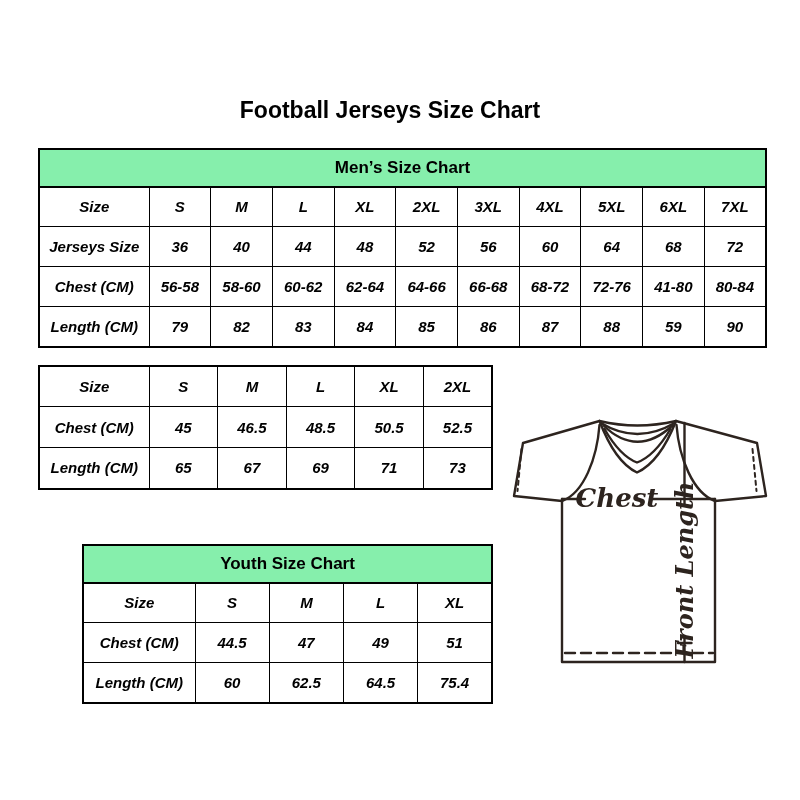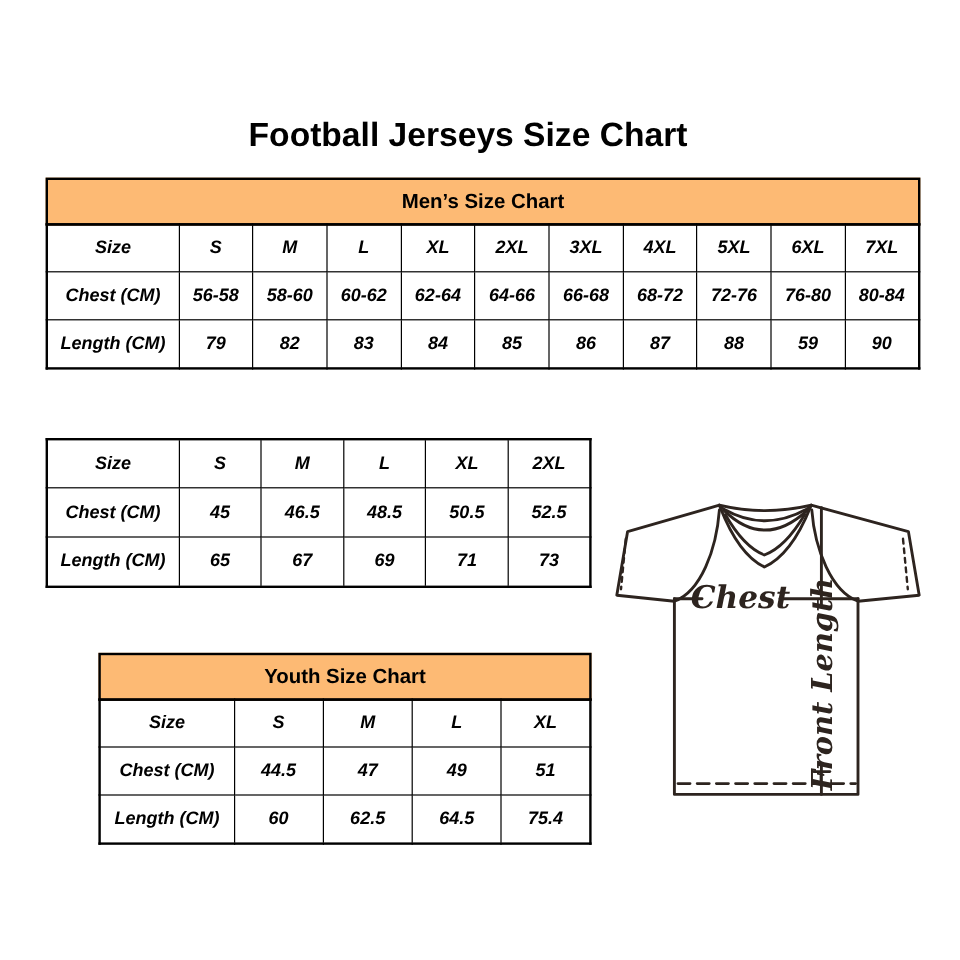--- a/index.html
+++ b/index.html
@@ -2,26 +2,26 @@
 <html><head>
 <meta charset="utf-8">
 <style>
   * { margin: 0; padding: 0; box-sizing: border-box; }
   html, body { width: 800px; height: 800px; background: #ffffff;
     font-family: "Liberation Sans", sans-serif; }
   #canvas { position: relative; width: 800px; height: 800px; background: #fff; overflow: hidden; }
 
   .page-title {
     position: absolute; left: 0; top: 97px; width: 780px;
-    text-align: center; font-size: 28px; font-weight: bold; color: #000;
+    text-align: center; font-size: 23px; font-weight: bold; color: #000;
   }
 
   .tbl-block { position: absolute; }
   .tbl-header {
-    width: 100%; background: #fdba74; border: 2.5px solid #000;
+    width: 100%; background: #86efac; border: 2.5px solid #000;
     text-align: center; font-weight: bold; font-size: 17px; color: #000;
     display: flex; align-items: center; justify-content: center;
   }
   .size-table {
     width: 100%; border-collapse: collapse; table-layout: fixed;
     border: 2.5px solid #000; margin-top: -2.5px; font-style: italic;
   }
   .size-table td {
     border: 1.5px solid #000; text-align: center; vertical-align: middle;
     font-size: 15px; font-weight: bold; color: #000; overflow: hidden;
@@ -62,30 +62,43 @@
             <td>L</td>
             <td>XL</td>
             <td>2XL</td>
             <td>3XL</td>
             <td>4XL</td>
             <td>5XL</td>
             <td>6XL</td>
             <td>7XL</td>
           </tr>
           <tr>
+            <td>Jerseys Size</td>
+            <td>36</td>
+            <td>40</td>
+            <td>44</td>
+            <td>48</td>
+            <td>52</td>
+            <td>56</td>
+            <td>60</td>
+            <td>64</td>
+            <td>68</td>
+            <td>72</td>
+          </tr>
+          <tr>
             <td>Chest (CM)</td>
             <td>56-58</td>
             <td>58-60</td>
             <td>60-62</td>
             <td>62-64</td>
             <td>64-66</td>
             <td>66-68</td>
             <td>68-72</td>
             <td>72-76</td>
-            <td>76-80</td>
+            <td>41-80</td>
             <td>80-84</td>
           </tr>
           <tr>
             <td>Length (CM)</td>
             <td>79</td>
             <td>82</td>
             <td>83</td>
             <td>84</td>
             <td>85</td>
             <td>86</td>

